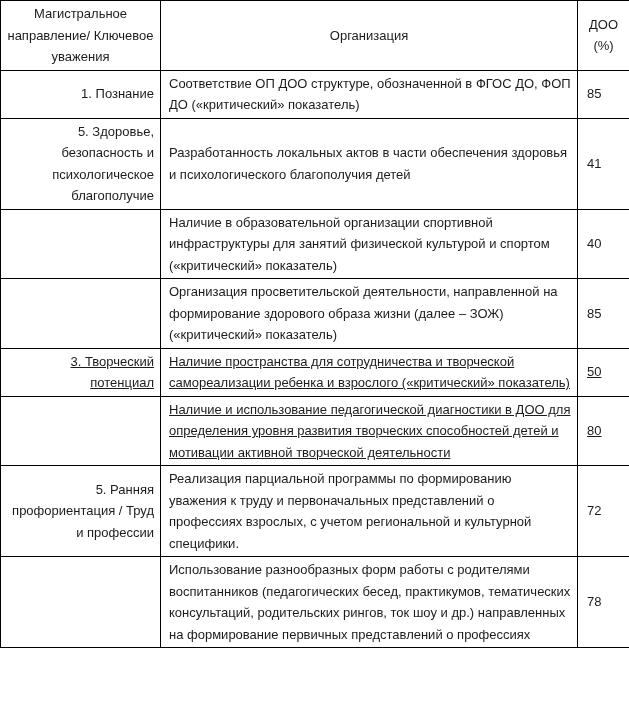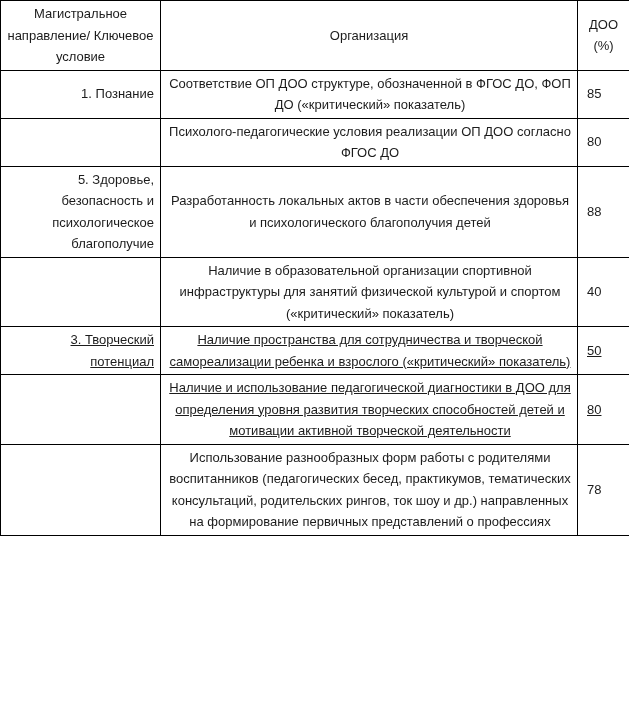--- a/index.html
+++ b/index.html
@@ -35,21 +35,21 @@
   }
   .doc-table th {
     text-align: center;
     padding: 2px 4px;
   }
   .doc-table td.cell-direction {
     text-align: right;
     padding: 2px 6px 2px 6px;
   }
   .doc-table td.cell-indicator {
-    text-align: center;
+    text-align: left;
     padding: 2px 6px 2px 8px;
   }
   .doc-table td.cell-value {
     text-align: left;
     padding: 2px 2px 2px 9px;
   }
 
   
   tr.r-head { height: 66px; }
   tr.r0  { height: 43px; }
@@ -68,55 +68,60 @@
 <body>
 
 <table class="doc-table">
   <colgroup>
     <col class="c-direction">
     <col class="c-indicator">
     <col class="c-value">
   </colgroup>
   <thead>
     <tr class="r-head">
-      <th>Магистральное направление/ Ключевое условие</th>
+      <th>Магистральное направление/ Ключевое уважения</th>
       <th>Организация</th>
       <th>ДОО (%)</th>
     </tr>
   </thead>
   <tbody>
     <tr class="r0">
       <td class="cell-direction">1. Познание</td>
       <td class="cell-indicator">Соответствие ОП ДОО структуре, обозначенной в ФГОС ДО, ФОП ДО («критический» показатель)</td>
       <td class="cell-value">85</td>
     </tr>
-    <tr class="r1">
-      <td class="cell-direction"></td>
-      <td class="cell-indicator">Психолого-педагогические условия реализации ОП ДОО согласно ФГОС ДО</td>
-      <td class="cell-value">80</td>
-    </tr>
     <tr class="r2">
       <td class="cell-direction">5. Здоровье, безопасность и психологическое благополучие</td>
       <td class="cell-indicator">Разработанность локальных актов в части обеспечения здоровья и психологического благополучия детей</td>
-      <td class="cell-value">88</td>
+      <td class="cell-value">41</td>
     </tr>
     <tr class="r3">
       <td class="cell-direction"></td>
       <td class="cell-indicator">Наличие в образовательной организации спортивной инфраструктуры для занятий физической культурой и спортом («критический» показатель)</td>
       <td class="cell-value">40</td>
+    </tr>
+    <tr class="r4">
+      <td class="cell-direction"></td>
+      <td class="cell-indicator">Организация просветительской деятельности, направленной на формирование здорового образа жизни (далее – ЗОЖ) («критический» показатель)</td>
+      <td class="cell-value">85</td>
     </tr>
     <tr class="r5">
       <td class="cell-direction">3. Творческий потенциал</td>
       <td class="cell-indicator">Наличие пространства для сотрудничества и творческой самореализации ребенка и взрослого («критический» показатель)</td>
       <td class="cell-value">50</td>
     </tr>
     <tr class="r6">
       <td class="cell-direction"></td>
       <td class="cell-indicator">Наличие и использование педагогической диагностики в ДОО для определения уровня развития творческих способностей детей и мотивации активной творческой деятельности</td>
       <td class="cell-value">80</td>
     </tr>
+    <tr class="r9">
+      <td class="cell-direction">5. Ранняя профориентация / Труд и профессии</td>
+      <td class="cell-indicator">Реализация парциальной программы по формированию уважения к труду и первоначальных представлений о профессиях взрослых, с учетом региональной и культурной специфики.</td>
+      <td class="cell-value">72</td>
+    </tr>
     <tr class="r10">
       <td class="cell-direction"></td>
       <td class="cell-indicator">Использование разнообразных форм работы с родителями воспитанников (педагогических бесед, практикумов, тематических консультаций, родительских рингов, ток шоу и др.) направленных на формирование первичных представлений о профессиях</td>
       <td class="cell-value">78</td>
     </tr>
   </tbody>
 </table>
 
 </body></html>

